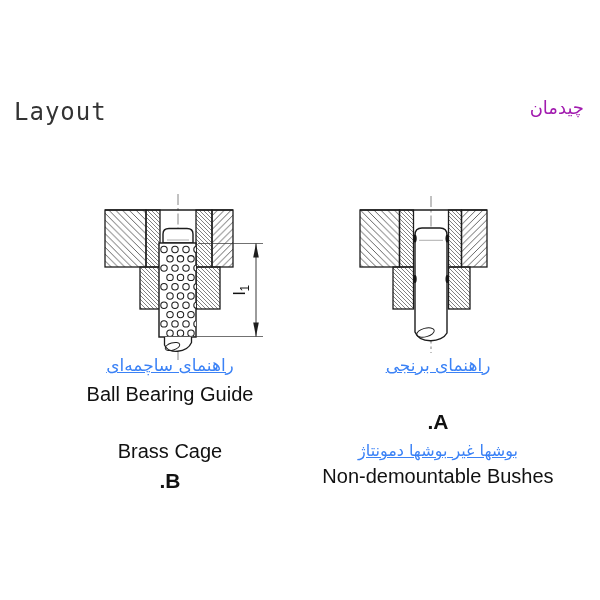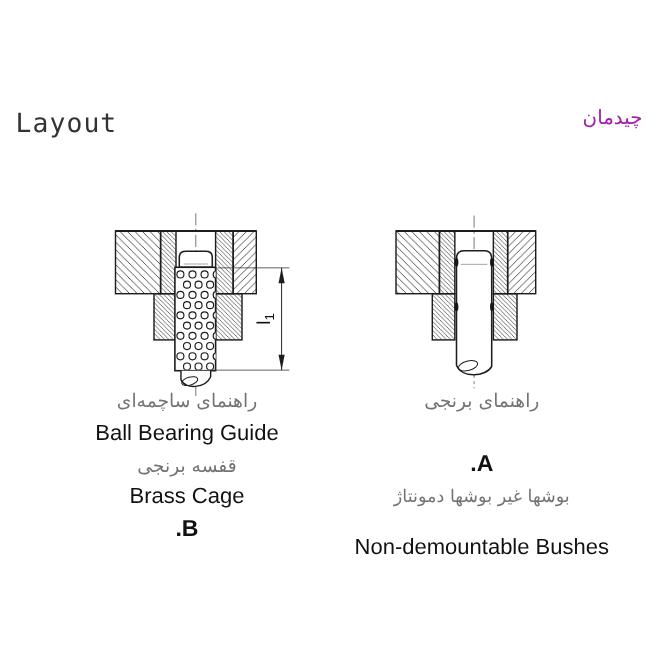--- a/index.html
+++ b/index.html
@@ -6,21 +6,21 @@
   .canvas{position:relative;width:600px;height:600px;background:#ffffff;overflow:hidden;
           font-family:"Liberation Sans",sans-serif;color:#1a1a1a;margin-top:47px;}
   .title-en{position:absolute;left:14px;top:51px;font-family:"DejaVu Sans Mono",monospace;
             font-size:24px;color:#333;letter-spacing:1px;}
   .title-fa{position:absolute;right:16px;top:50px;font-family:"DejaVu Sans",sans-serif;
             font-size:18px;color:#a21caf;direction:rtl;}
   svg.drawing{position:absolute;left:0;top:0;}
   .cap{position:absolute;text-align:center;line-height:1.15;}
   .col-left{left:58px;width:224px;}
   .col-right{left:302px;width:272px;}
-  .fa{font-family:"DejaVu Sans",sans-serif;direction:rtl;font-size:17px;color:#737373;}
+  .fa{font-family:"DejaVu Sans",sans-serif;direction:rtl;font-size:17px;color:#3b82f6;text-decoration:underline;}
   .en{font-family:"Liberation Sans",sans-serif;font-size:20px;color:#111;}
   .variant{font-family:"Liberation Sans",sans-serif;font-size:21px;font-weight:600;color:#111;}
 </style>
 </head>
 <body>
 
 <div class="canvas">
 
   <div class="title-en">Layout</div>
   <div class="title-fa">چیدمان</div>
@@ -142,21 +142,20 @@
         <ellipse cx="415" cy="191.5" rx="1.7" ry="4"></ellipse>
         <ellipse cx="447.2" cy="191.5" rx="1.7" ry="4"></ellipse>
         <ellipse cx="415" cy="232" rx="1.7" ry="4"></ellipse>
         <ellipse cx="447.2" cy="232" rx="1.7" ry="4"></ellipse>
       </g>
     </g>
   </svg>
 
   <div class="cap col-left fa" style="top:309px;">راهنمای ساچمه‌ای</div>
   <div class="cap col-left en" style="top:336px;">Ball Bearing Guide</div>
-  <div class="cap col-left fa" style="top:368px;">قفسه برنجی</div>
   <div class="cap col-left en" style="top:393px;">Brass Cage</div>
   <div class="cap col-left variant" style="top:422px;">.B</div>
 
   <div class="cap col-right fa" style="top:309px;">راهنمای برنجی</div>
   <div class="cap col-right variant" style="top:363px;">.A</div>
   <div class="cap col-right fa" style="top:395px;font-size:16px;">بوشها غیر بوشها دمونتاژ</div>
-  <div class="cap col-right en" style="top:440px;text-align:center;">Non-demountable Bushes</div>
+  <div class="cap col-right en" style="top:418px;text-align:center;">Non-demountable Bushes</div>
 </div>
 
 </body></html>

